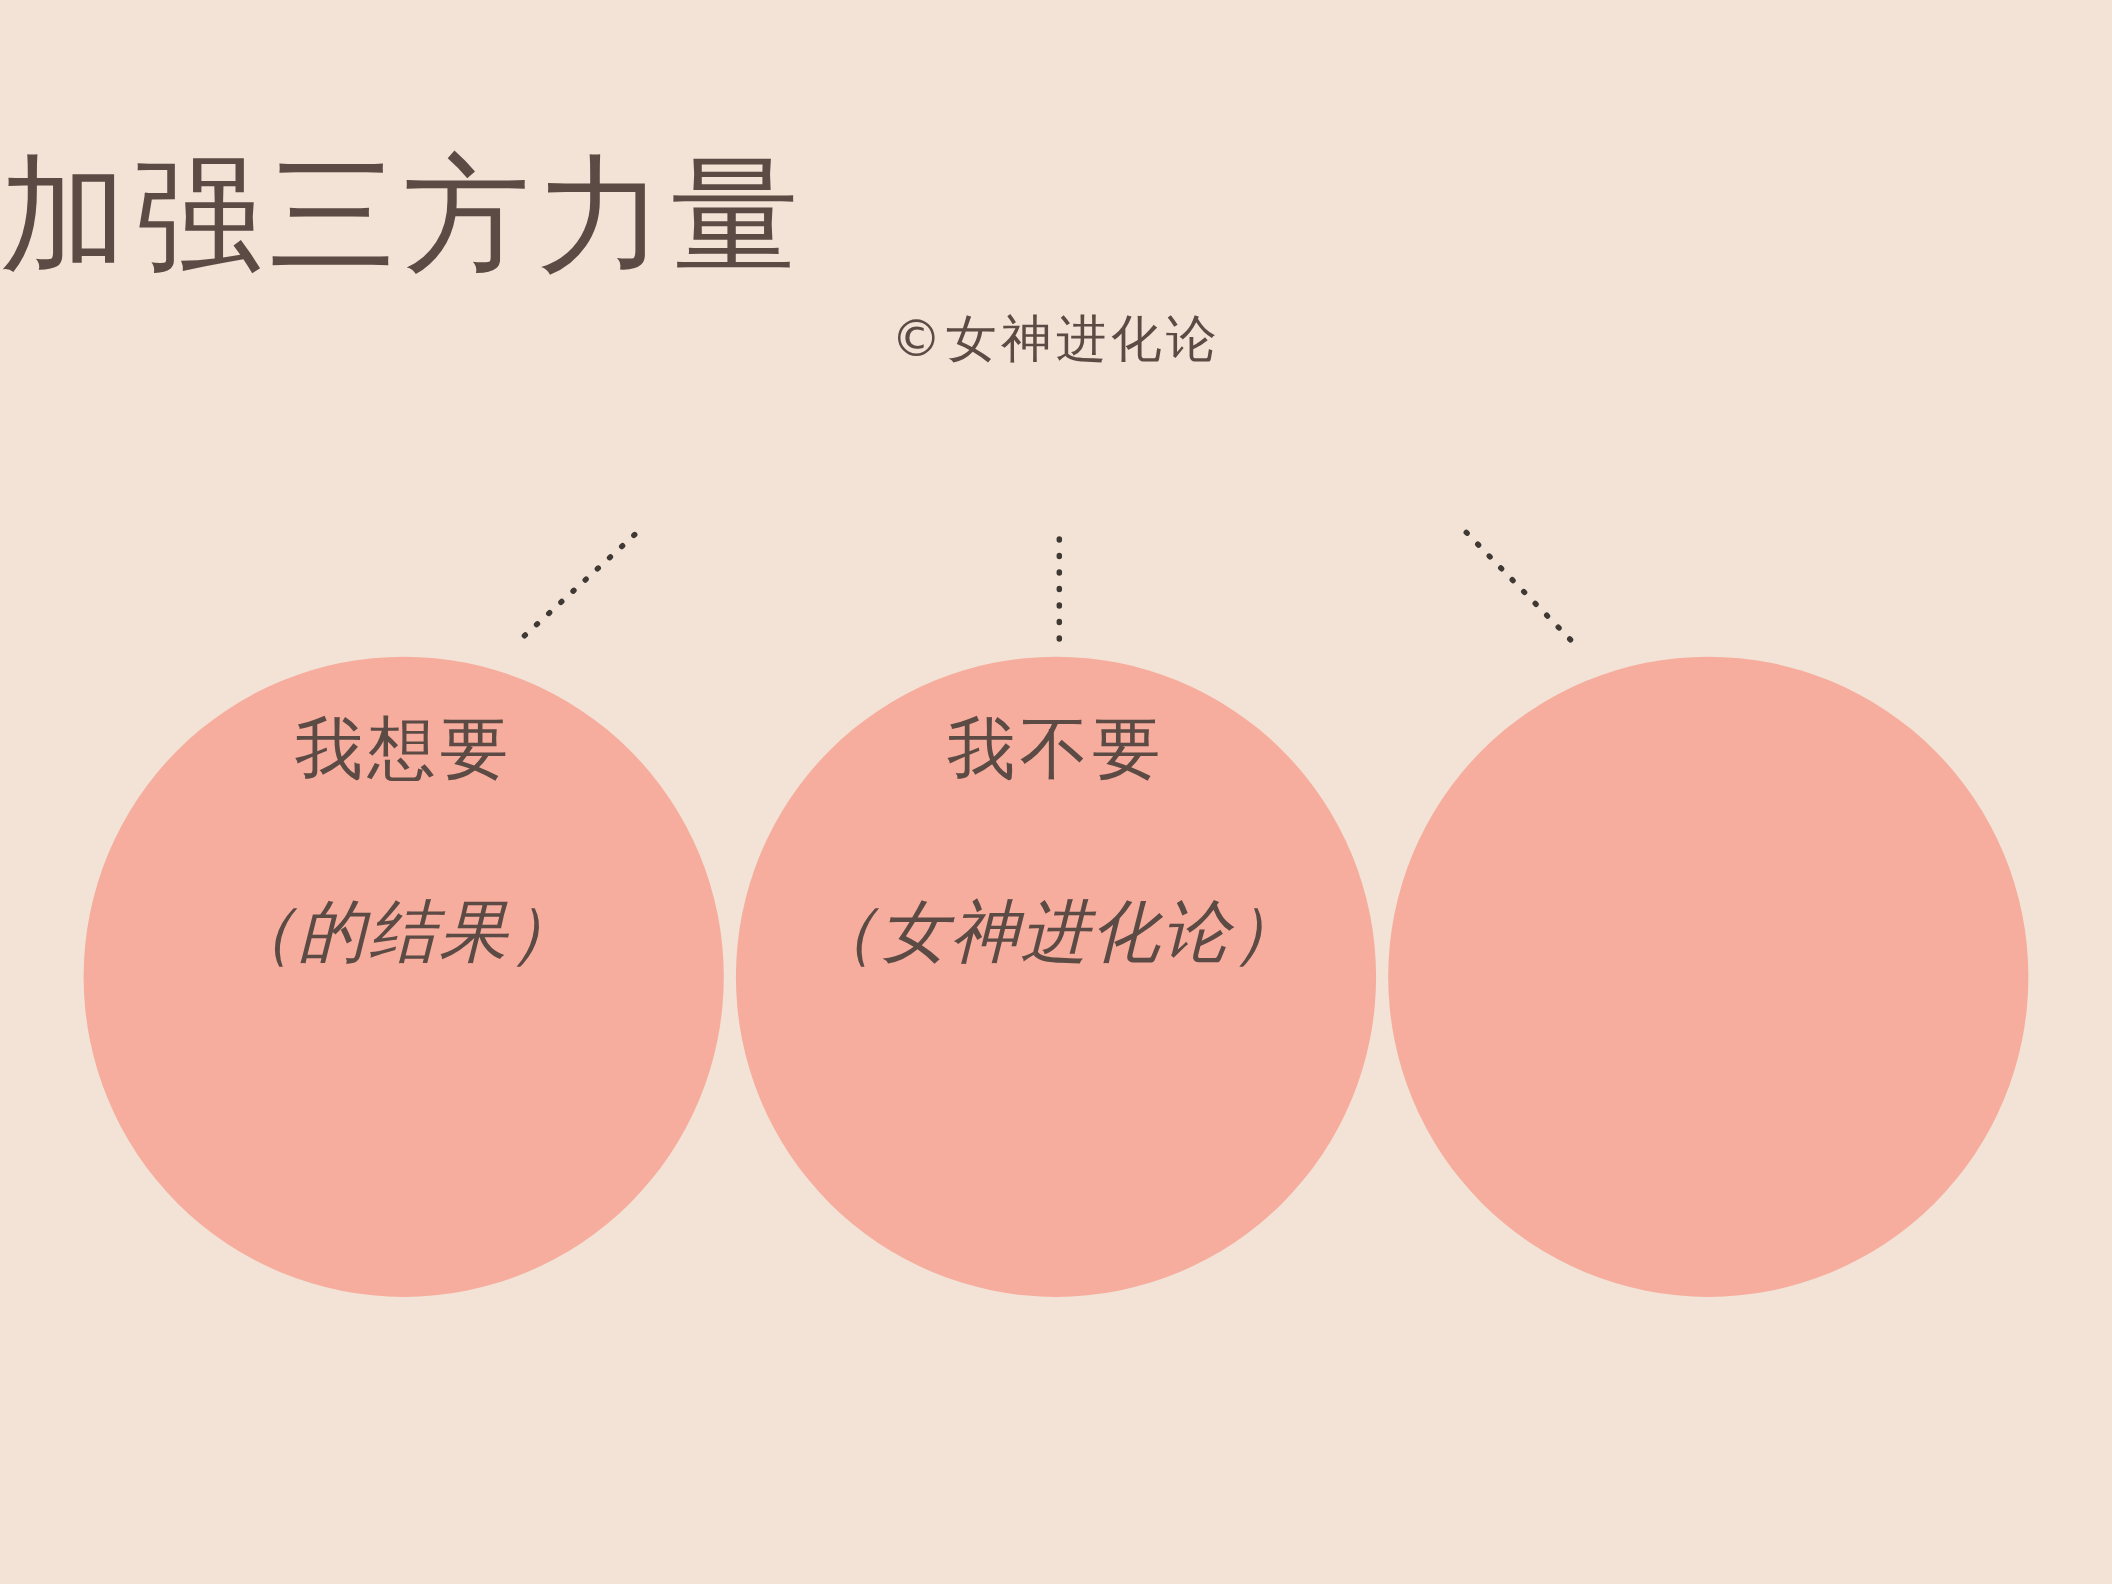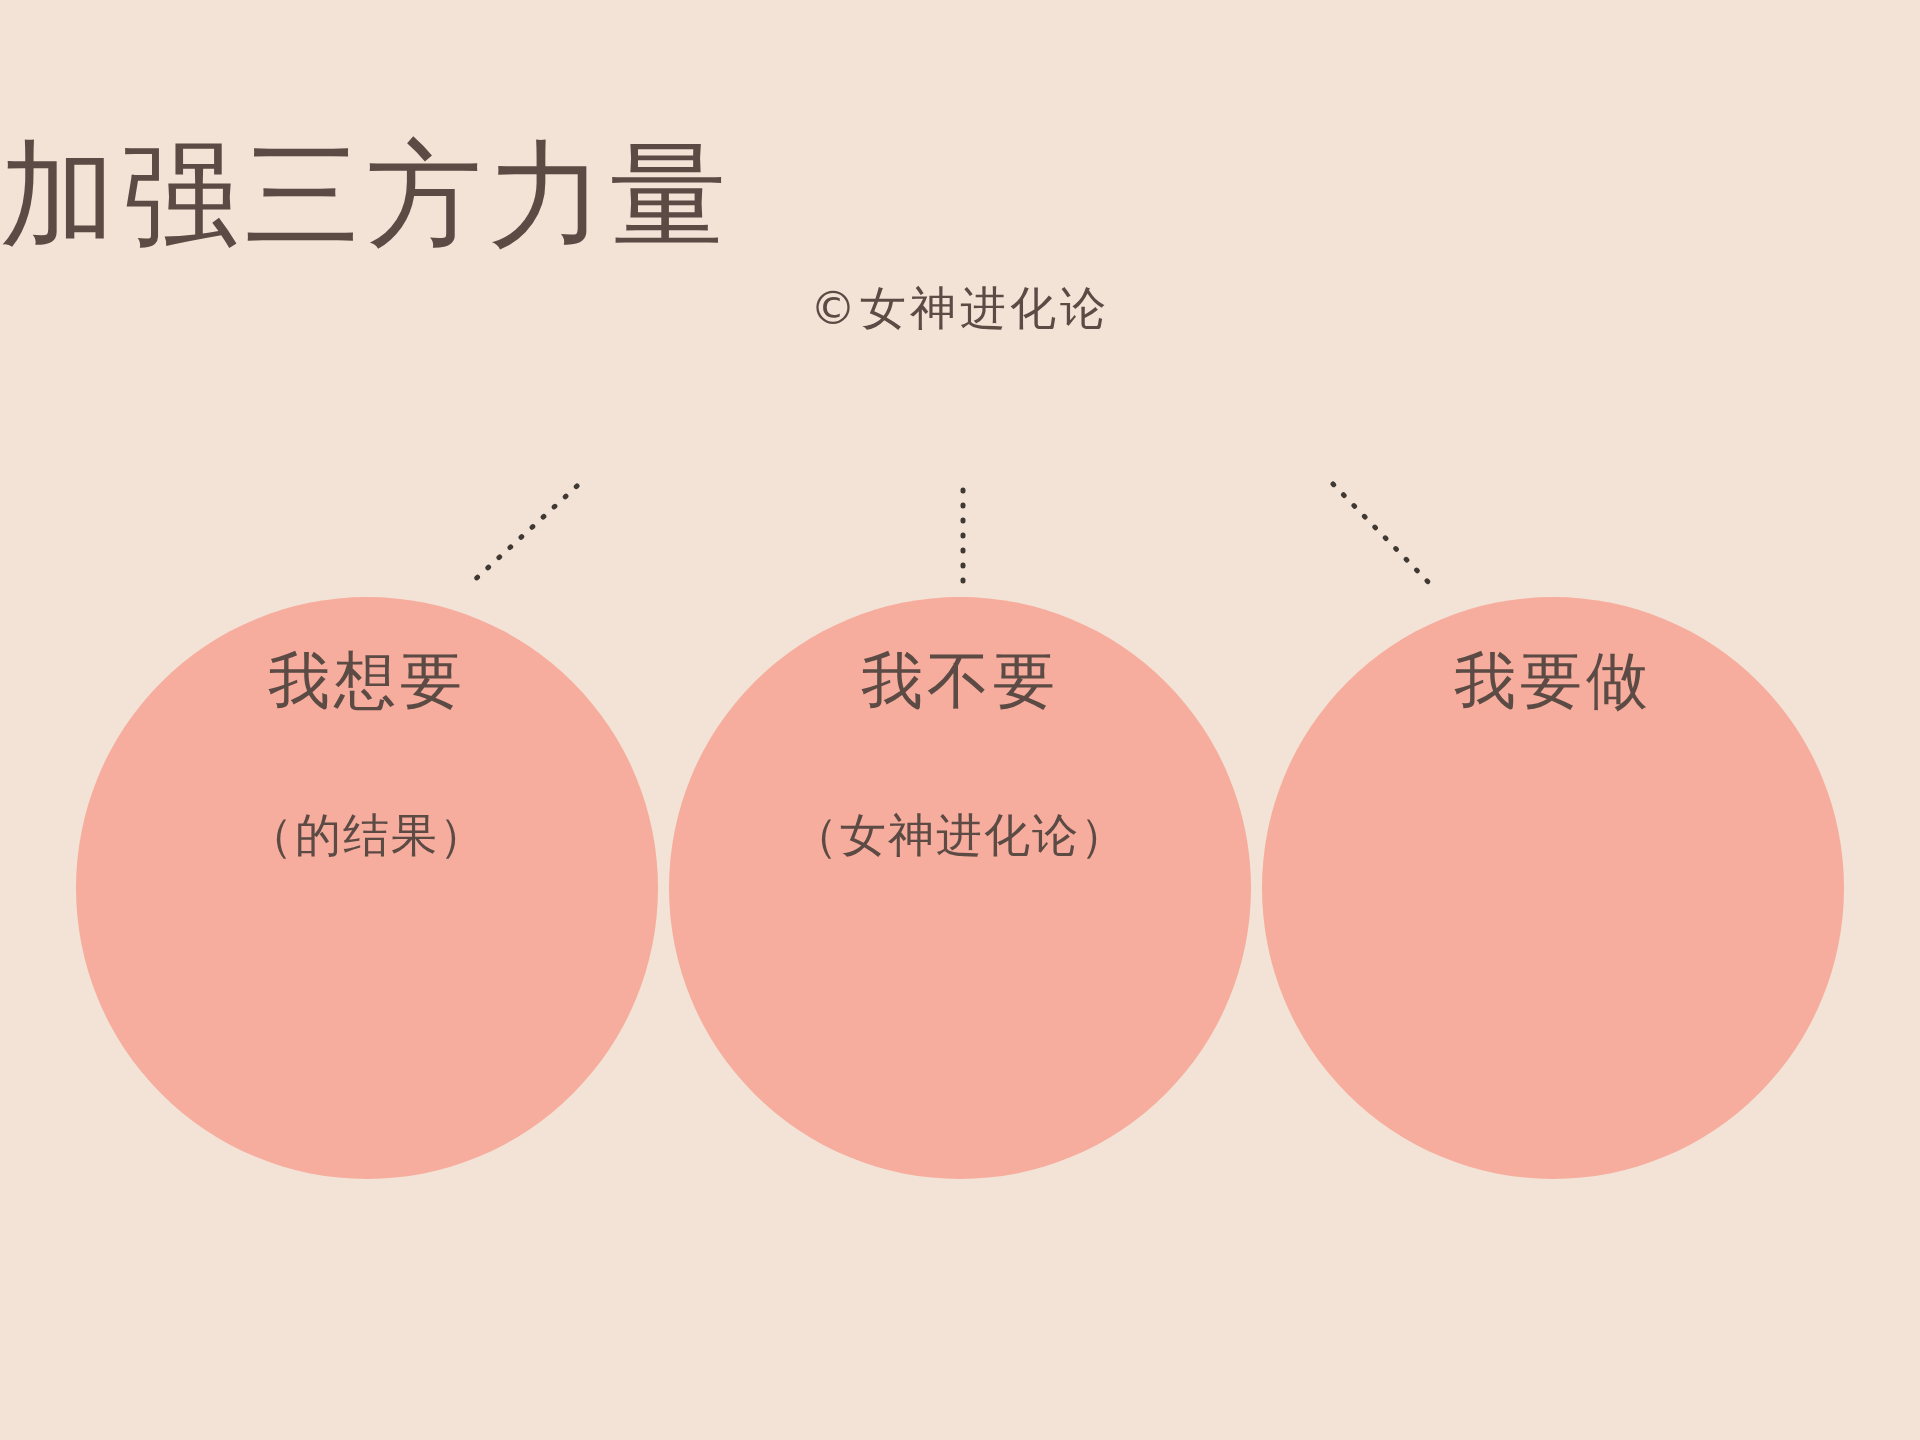--- a/index.html
+++ b/index.html
@@ -65,23 +65,24 @@
   }
   .circle-left   { left: 76px; }
   .circle-middle { left: 669px; text-align: right; }
   .circle-right  { left: 1262px; }
   .circle .line1 {
     font-size: 62px;
     letter-spacing: 4px;
   }
   .circle .line2 {
     margin-top: 82px;
-    font-size: 46px;
+    font-size: 62px;
     letter-spacing: 2px;
     white-space: nowrap;
+    font-style: italic;
   }
 </style>
 </head>
 <body>
 
 <div class="canvas">
 
   <div class="title">加强三方力量</div>
 
   <div class="subtitle">©女神进化论</div>
@@ -96,16 +97,15 @@
     <div class="line1">我想要</div>
     <div class="line2">（的结果）</div>
   </div>
 
   <div class="circle circle-middle">
     <div class="line1">我不要</div>
     <div class="line2">（女神进化论）</div>
   </div>
 
   <div class="circle circle-right">
-    <div class="line1">我要做</div>
   </div>
 
 </div>
 
 </body></html>

